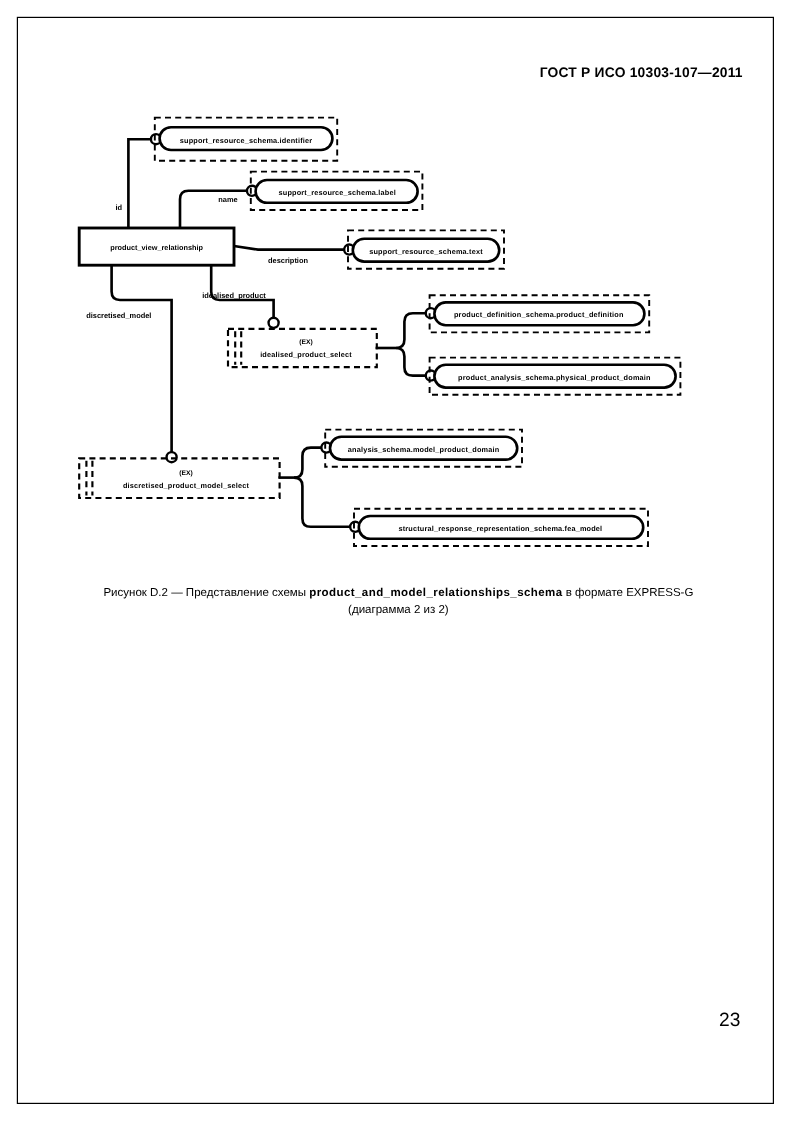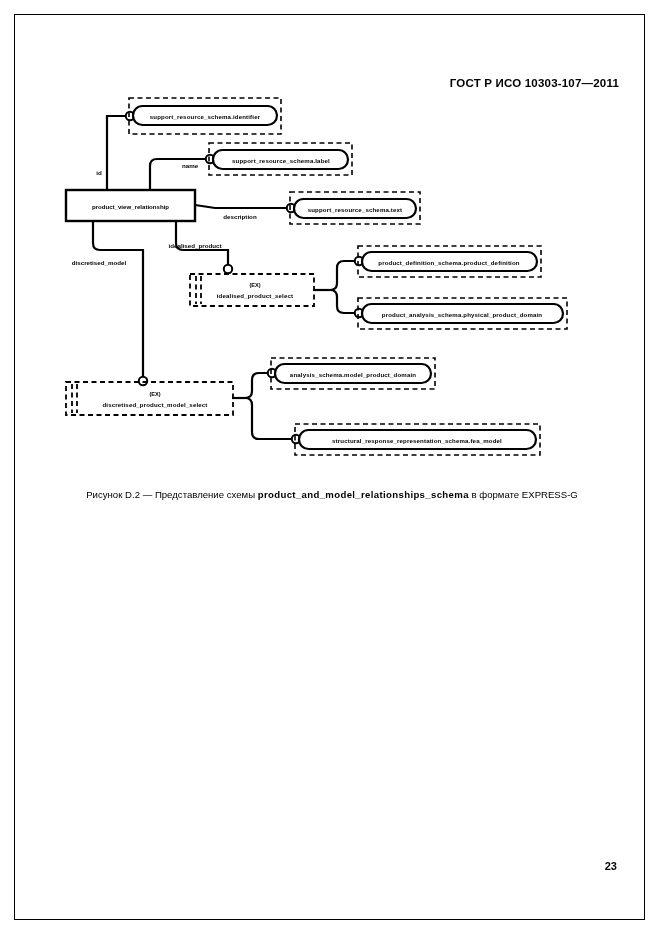--- a/index.html
+++ b/index.html
@@ -28,32 +28,31 @@
     top: 14px;
     width: 631px;
     height: 906px;
     border: 1px solid #000000;
     box-sizing: border-box;
     pointer-events: none;
   }
   .std-header {
     position: absolute;
     right: 42px;
-    top: 77px;
+    top: 55px;
     font-size: 11.5px;
     font-weight: bold;
     letter-spacing: 0.2px;
     white-space: nowrap;
   }
   .page-number {
     position: absolute;
     right: 44px;
-    top: 860px;
-    font-size: 11px;
-    font-weight: bold;
+    top: 842px;
+    font-size: 16px;
   }
   .figure {
     position: absolute;
     left: 0;
     top: 0;
     width: 661px;
     height: 711px;
   }
   svg.diagram {
     position: absolute;
@@ -212,19 +211,20 @@
       <text class="rel-label" x="99" y="175" text-anchor="middle">id</text>
       <text class="rel-label" x="190" y="168" text-anchor="middle">name</text>
       <text class="rel-label" x="240" y="219" text-anchor="middle">description</text>
       <text class="rel-label" x="195" y="248" text-anchor="middle">idealised_product</text>
       <text class="rel-label" x="99" y="265" text-anchor="middle">discretised_model</text>
 
     </svg>
 
     <div class="caption">
       <span>Рисунок  D.2 — Представление схемы </span><span class="b">product_and_model_relationships_schema</span><span> в формате EXPRESS-G</span>
+      <span class="caption-line2">(диаграмма 2 из 2)</span>
     </div>
 
   </div>
 
   <div class="page-number">23</div>
 
 </div>
 
 </body></html>

